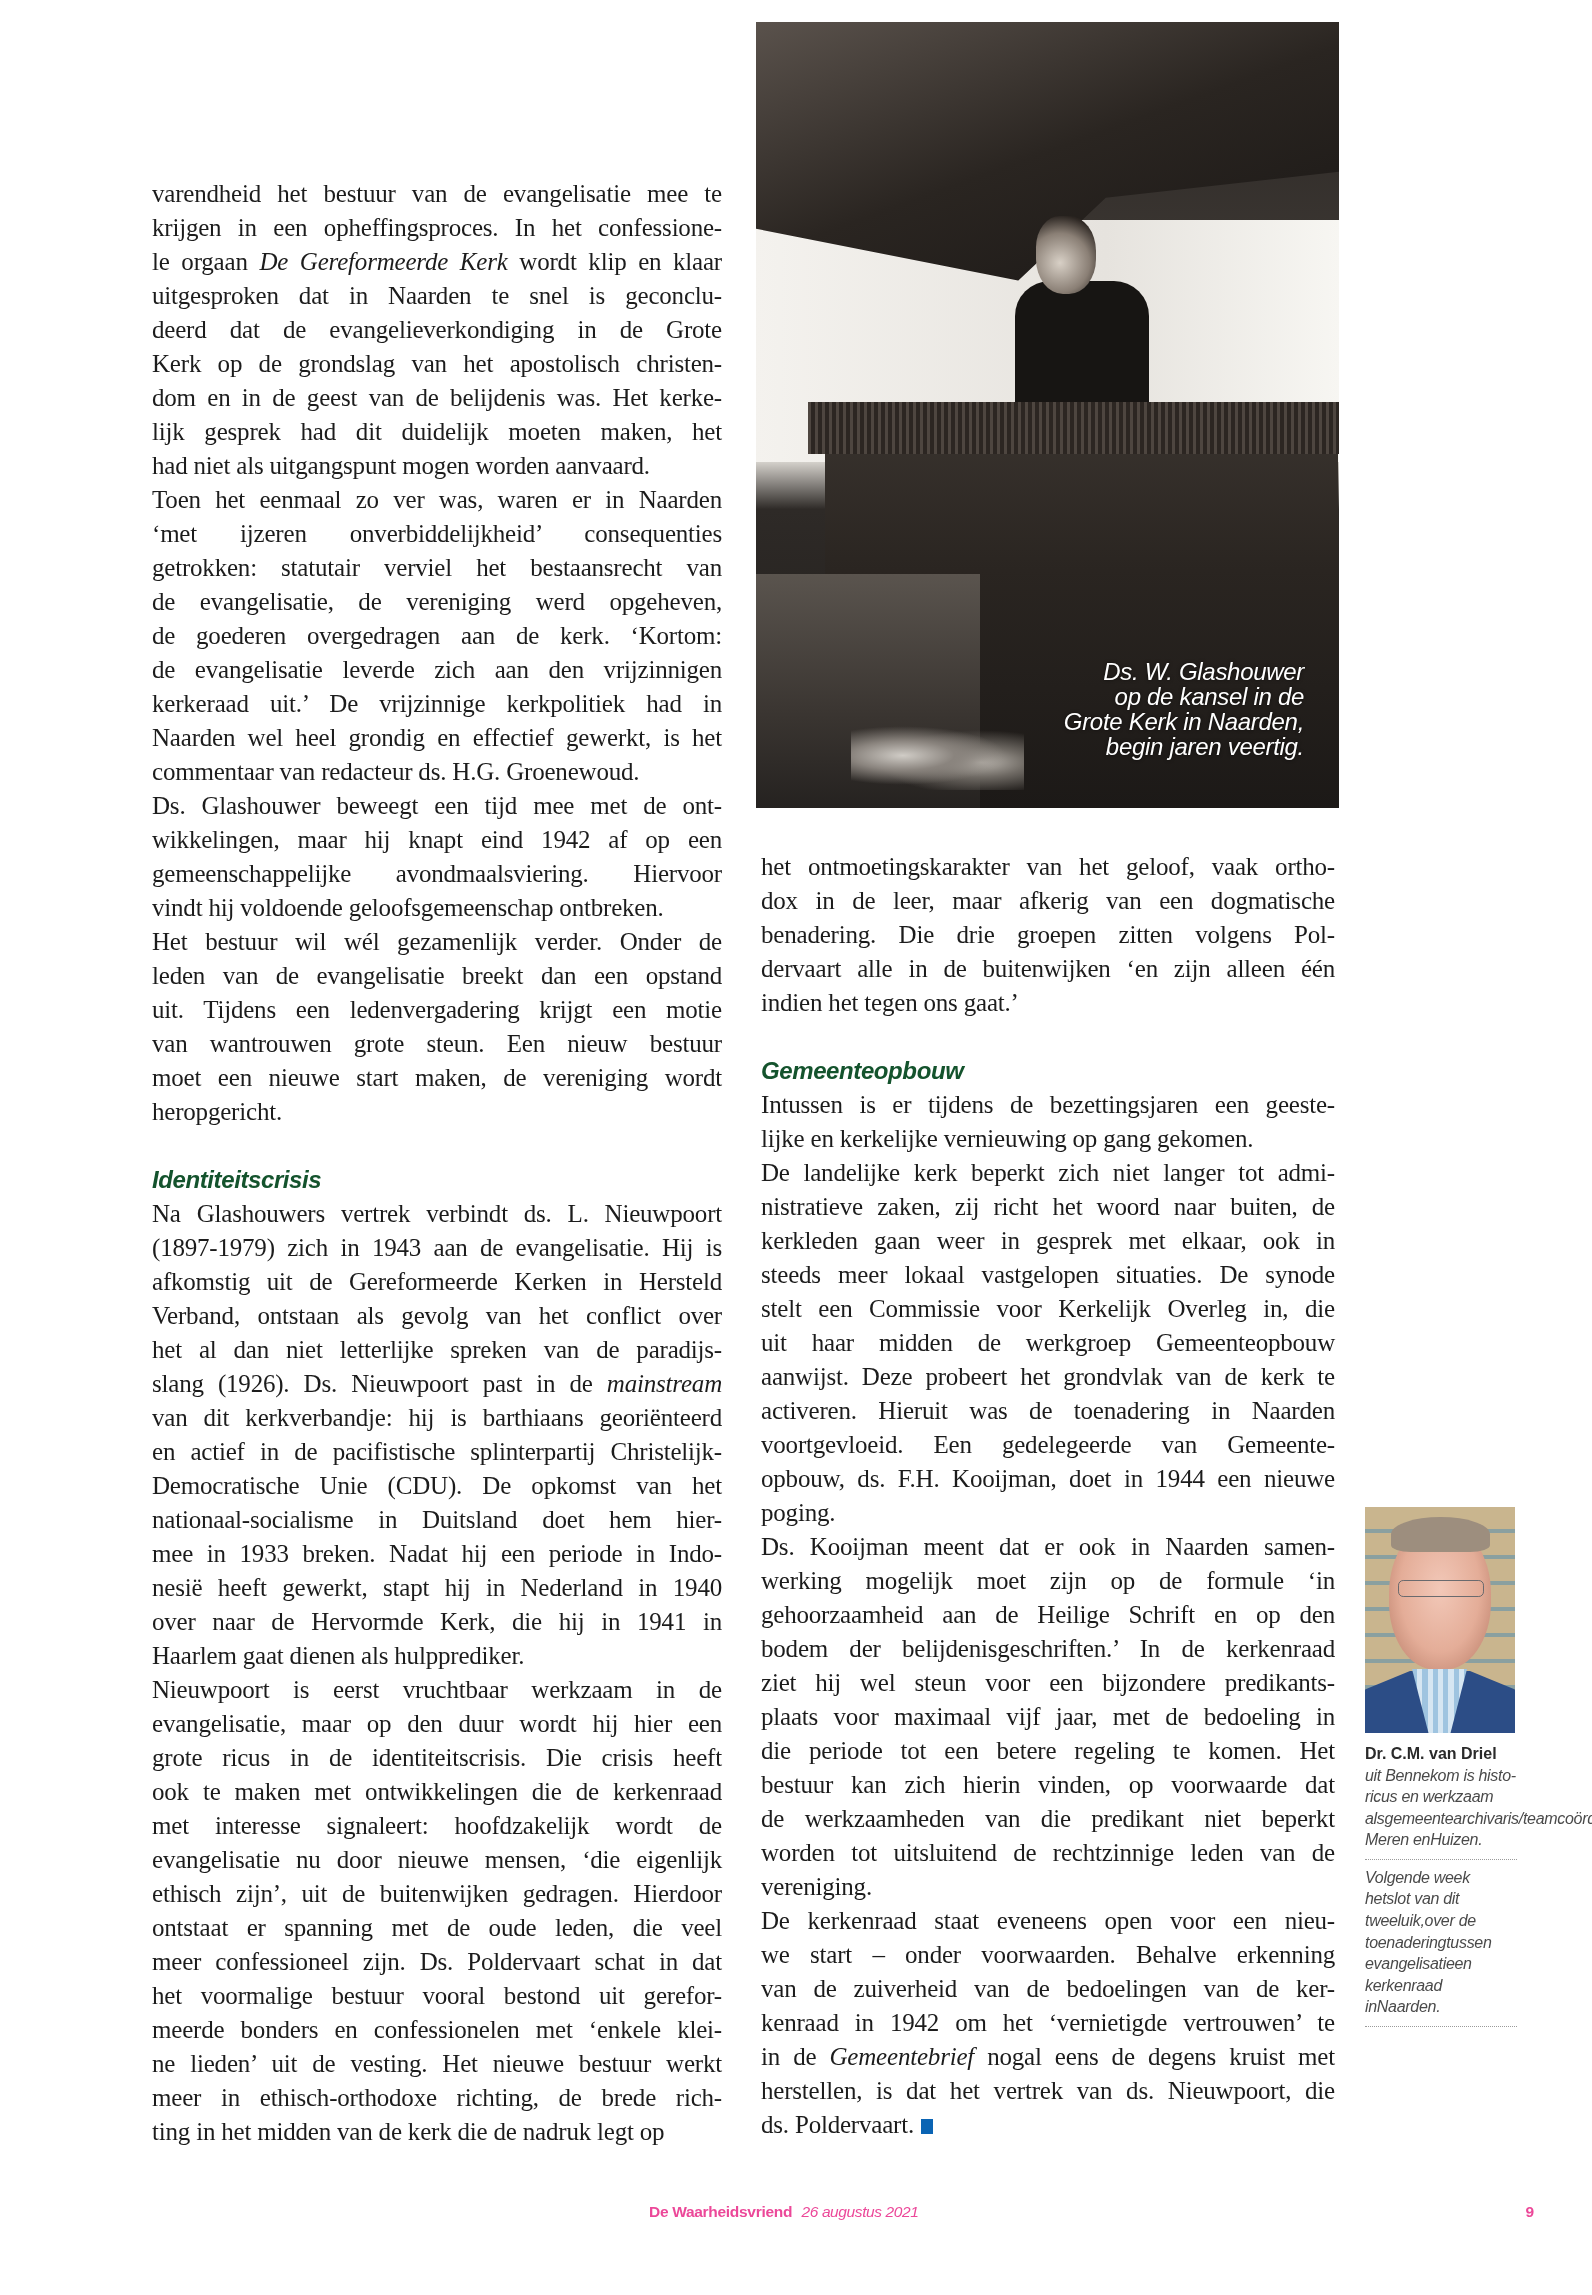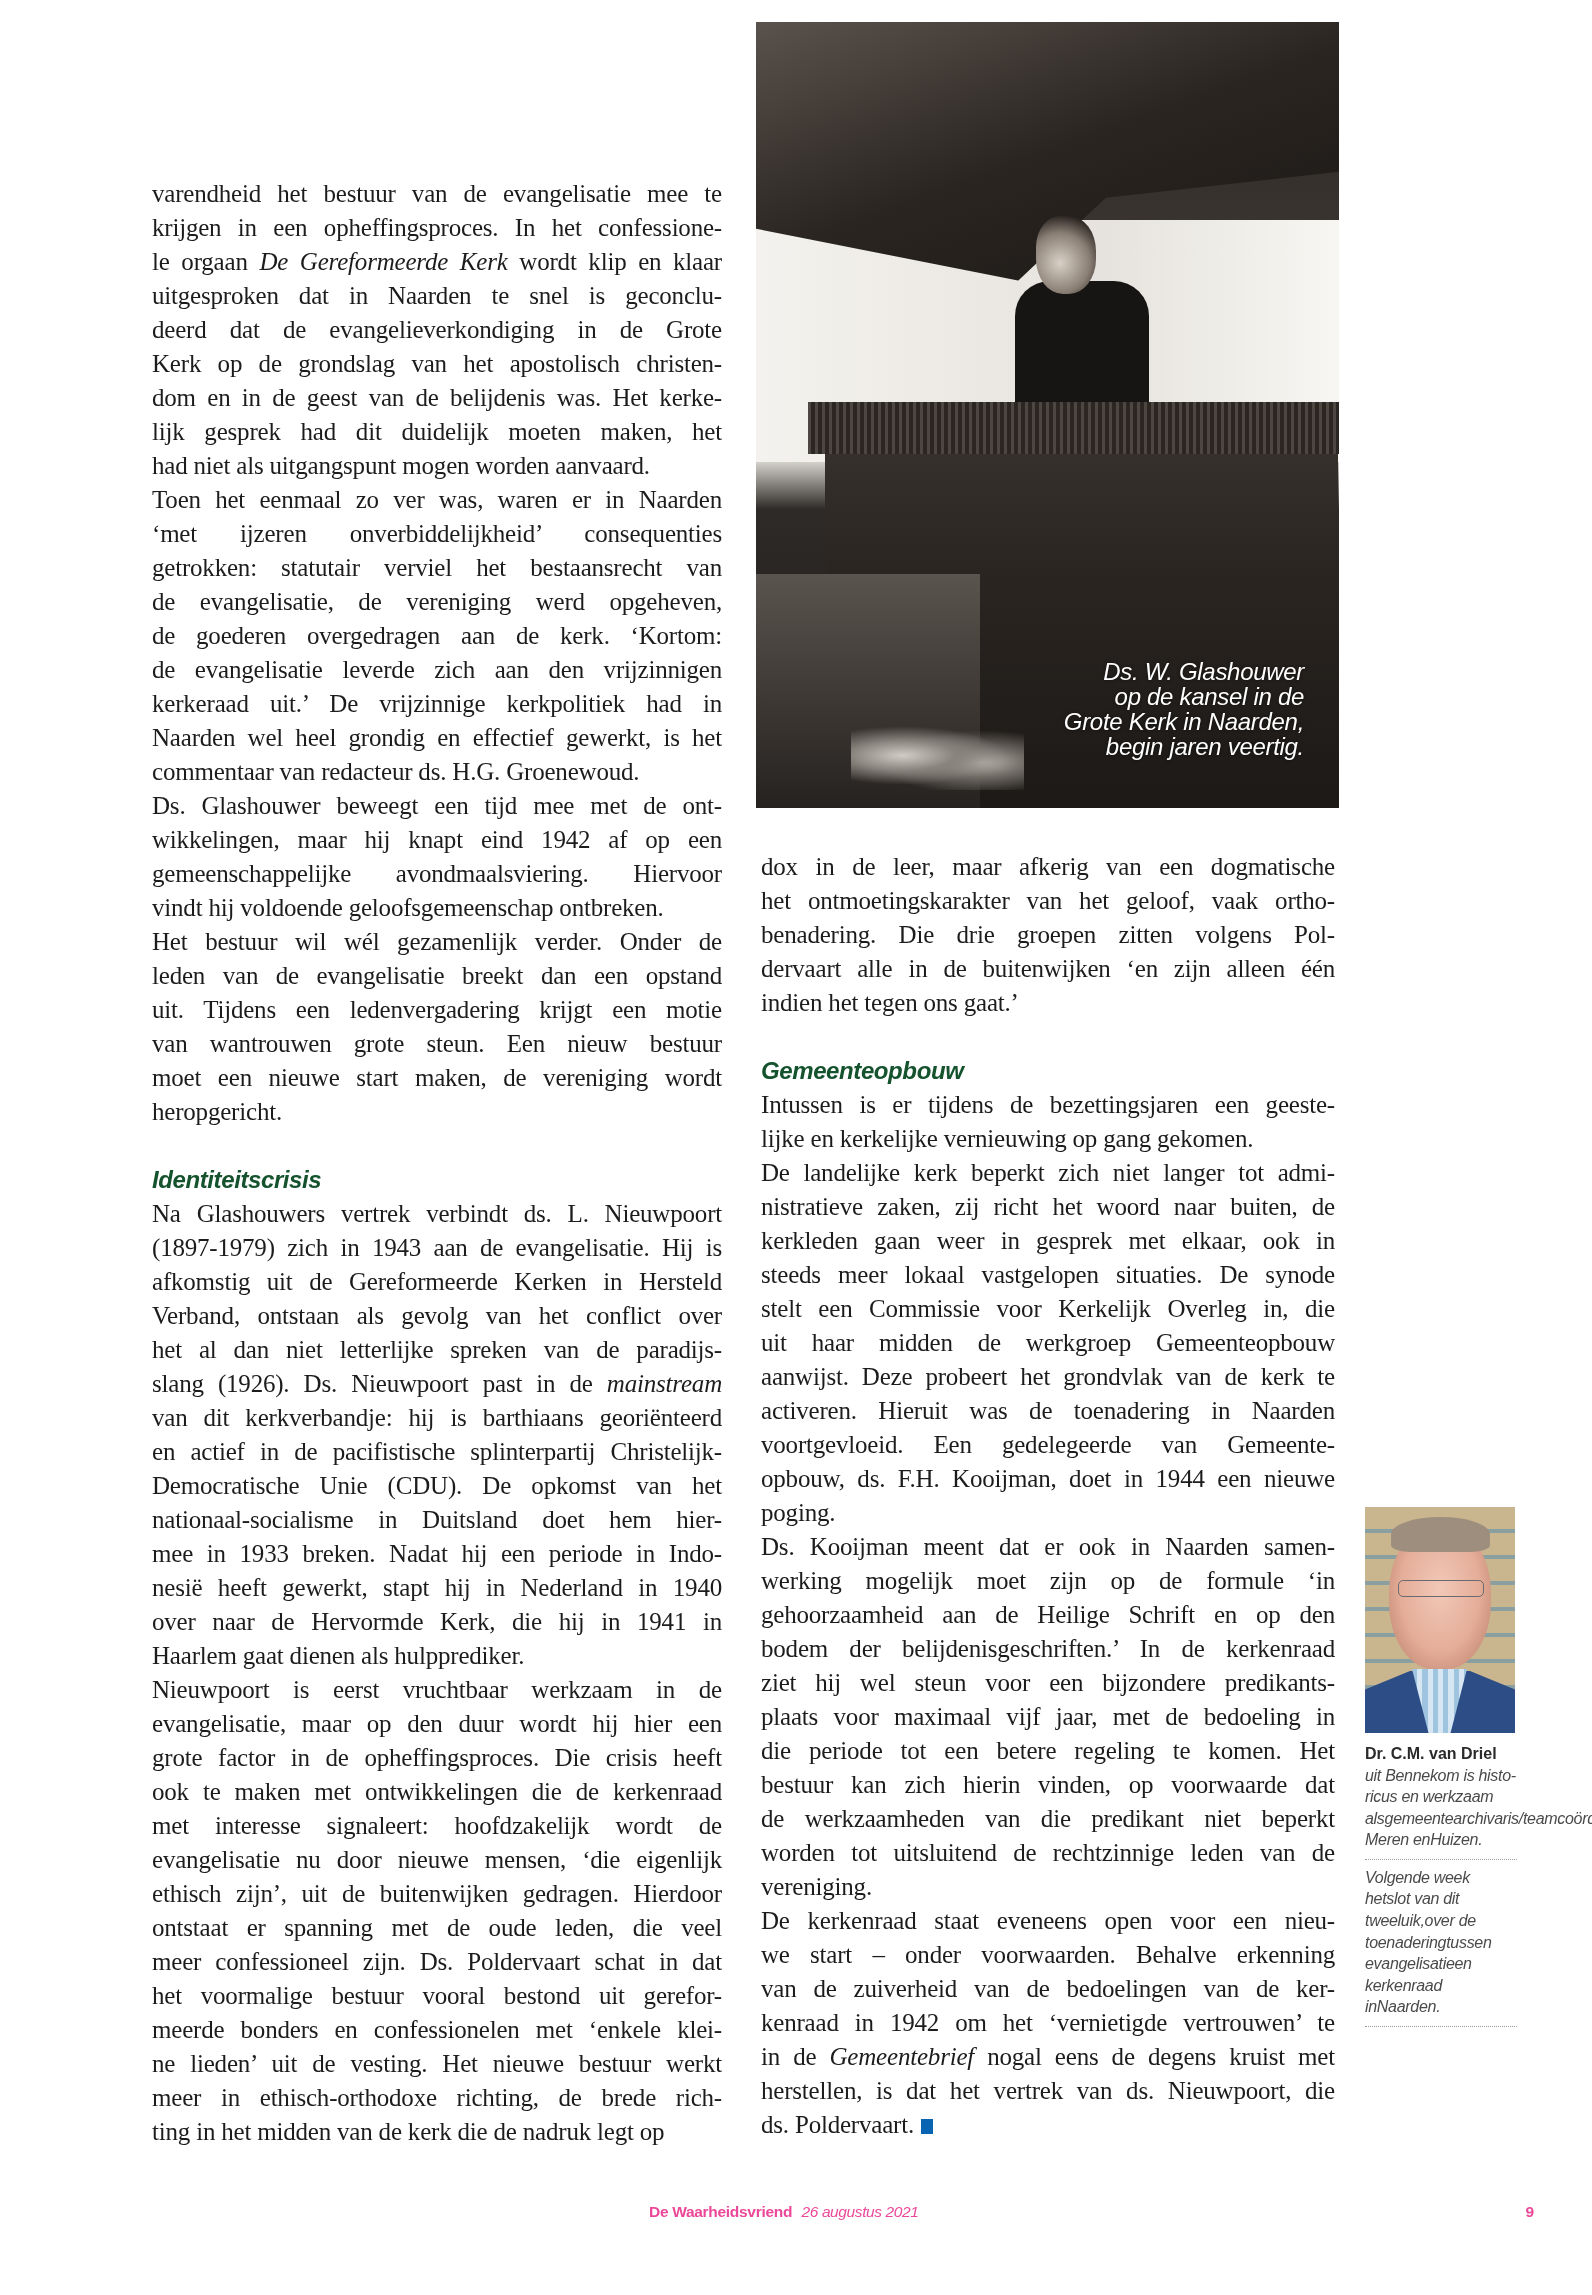--- a/index.html
+++ b/index.html
@@ -152,21 +152,21 @@
       <span class="line justify">van dit kerkverbandje: hij is barthiaans georiënteerd</span>
       <span class="line justify">en actief in de pacifistische splinterpartij Christelijk-</span>
       <span class="line justify">Democratische Unie (CDU). De opkomst van het</span>
       <span class="line justify">nationaal-socialisme in Duitsland doet hem hier-</span>
       <span class="line justify">mee in 1933 breken. Nadat hij een periode in Indo-</span>
       <span class="line justify">nesië heeft gewerkt, stapt hij in Nederland in 1940</span>
       <span class="line justify">over naar de Hervormde Kerk, die hij in 1941 in</span>
       <span class="line">Haarlem gaat dienen als hulpprediker.</span>
       <span class="line justify">Nieuwpoort is eerst vruchtbaar werkzaam in de</span>
       <span class="line justify">evangelisatie, maar op den duur wordt hij hier een</span>
-      <span class="line justify">grote factor in de opheffingsproces. Die crisis heeft</span>
+      <span class="line justify">grote ricus in de identiteitscrisis. Die crisis heeft</span>
       <span class="line justify">ook te maken met ontwikkelingen die de kerkenraad</span>
       <span class="line justify">met interesse signaleert: hoofdzakelijk wordt de</span>
       <span class="line justify">evangelisatie nu door nieuwe mensen, ‘die eigenlijk</span>
       <span class="line justify">ethisch zijn’, uit de buitenwijken gedragen. Hierdoor</span>
       <span class="line justify">ontstaat er spanning met de oude leden, die veel</span>
       <span class="line justify">meer confessioneel zijn. Ds. Poldervaart schat in dat</span>
       <span class="line justify">het voormalige bestuur vooral bestond uit gerefor-</span>
       <span class="line justify">meerde bonders en confessionelen met ‘enkele klei-</span>
       <span class="line justify">ne lieden’ uit de vesting. Het nieuwe bestuur werkt</span>
       <span class="line justify">meer in ethisch-orthodoxe richting, de brede rich-</span>
@@ -186,22 +186,22 @@
   <div class="caption">
     <div>Ds. W. Glashouwer</div>
     <div>op de kansel in de</div>
     <div>Grote Kerk in Naarden,</div>
     <div>begin jaren veertig.</div>
   </div>
 </div>
 
 <div class="col col-right">
   <div>
+      <span class="line justify">het ontmoetingskarakter van het geloof, vaak ortho-</span>
       <span class="line justify">dox in de leer, maar afkerig van een dogmatische</span>
-      <span class="line justify">het ontmoetingskarakter van het geloof, vaak ortho-</span>
       <span class="line justify">benadering. Die drie groepen zitten volgens Pol-</span>
       <span class="line justify">dervaart alle in de buitenwijken ‘en zijn alleen één</span>
       <span class="line">indien het tegen ons gaat.’</span>
     </div>
   <span class="heading">Gemeenteopbouw</span>
   <div>
       <span class="line justify">Intussen is er tijdens de bezettingsjaren een geeste-</span>
       <span class="line">lijke en kerkelijke vernieuwing op gang gekomen.</span>
       <span class="line justify">De landelijke kerk beperkt zich niet langer tot admi-</span>
       <span class="line justify">nistratieve zaken, zij richt het woord naar buiten, de</span>

